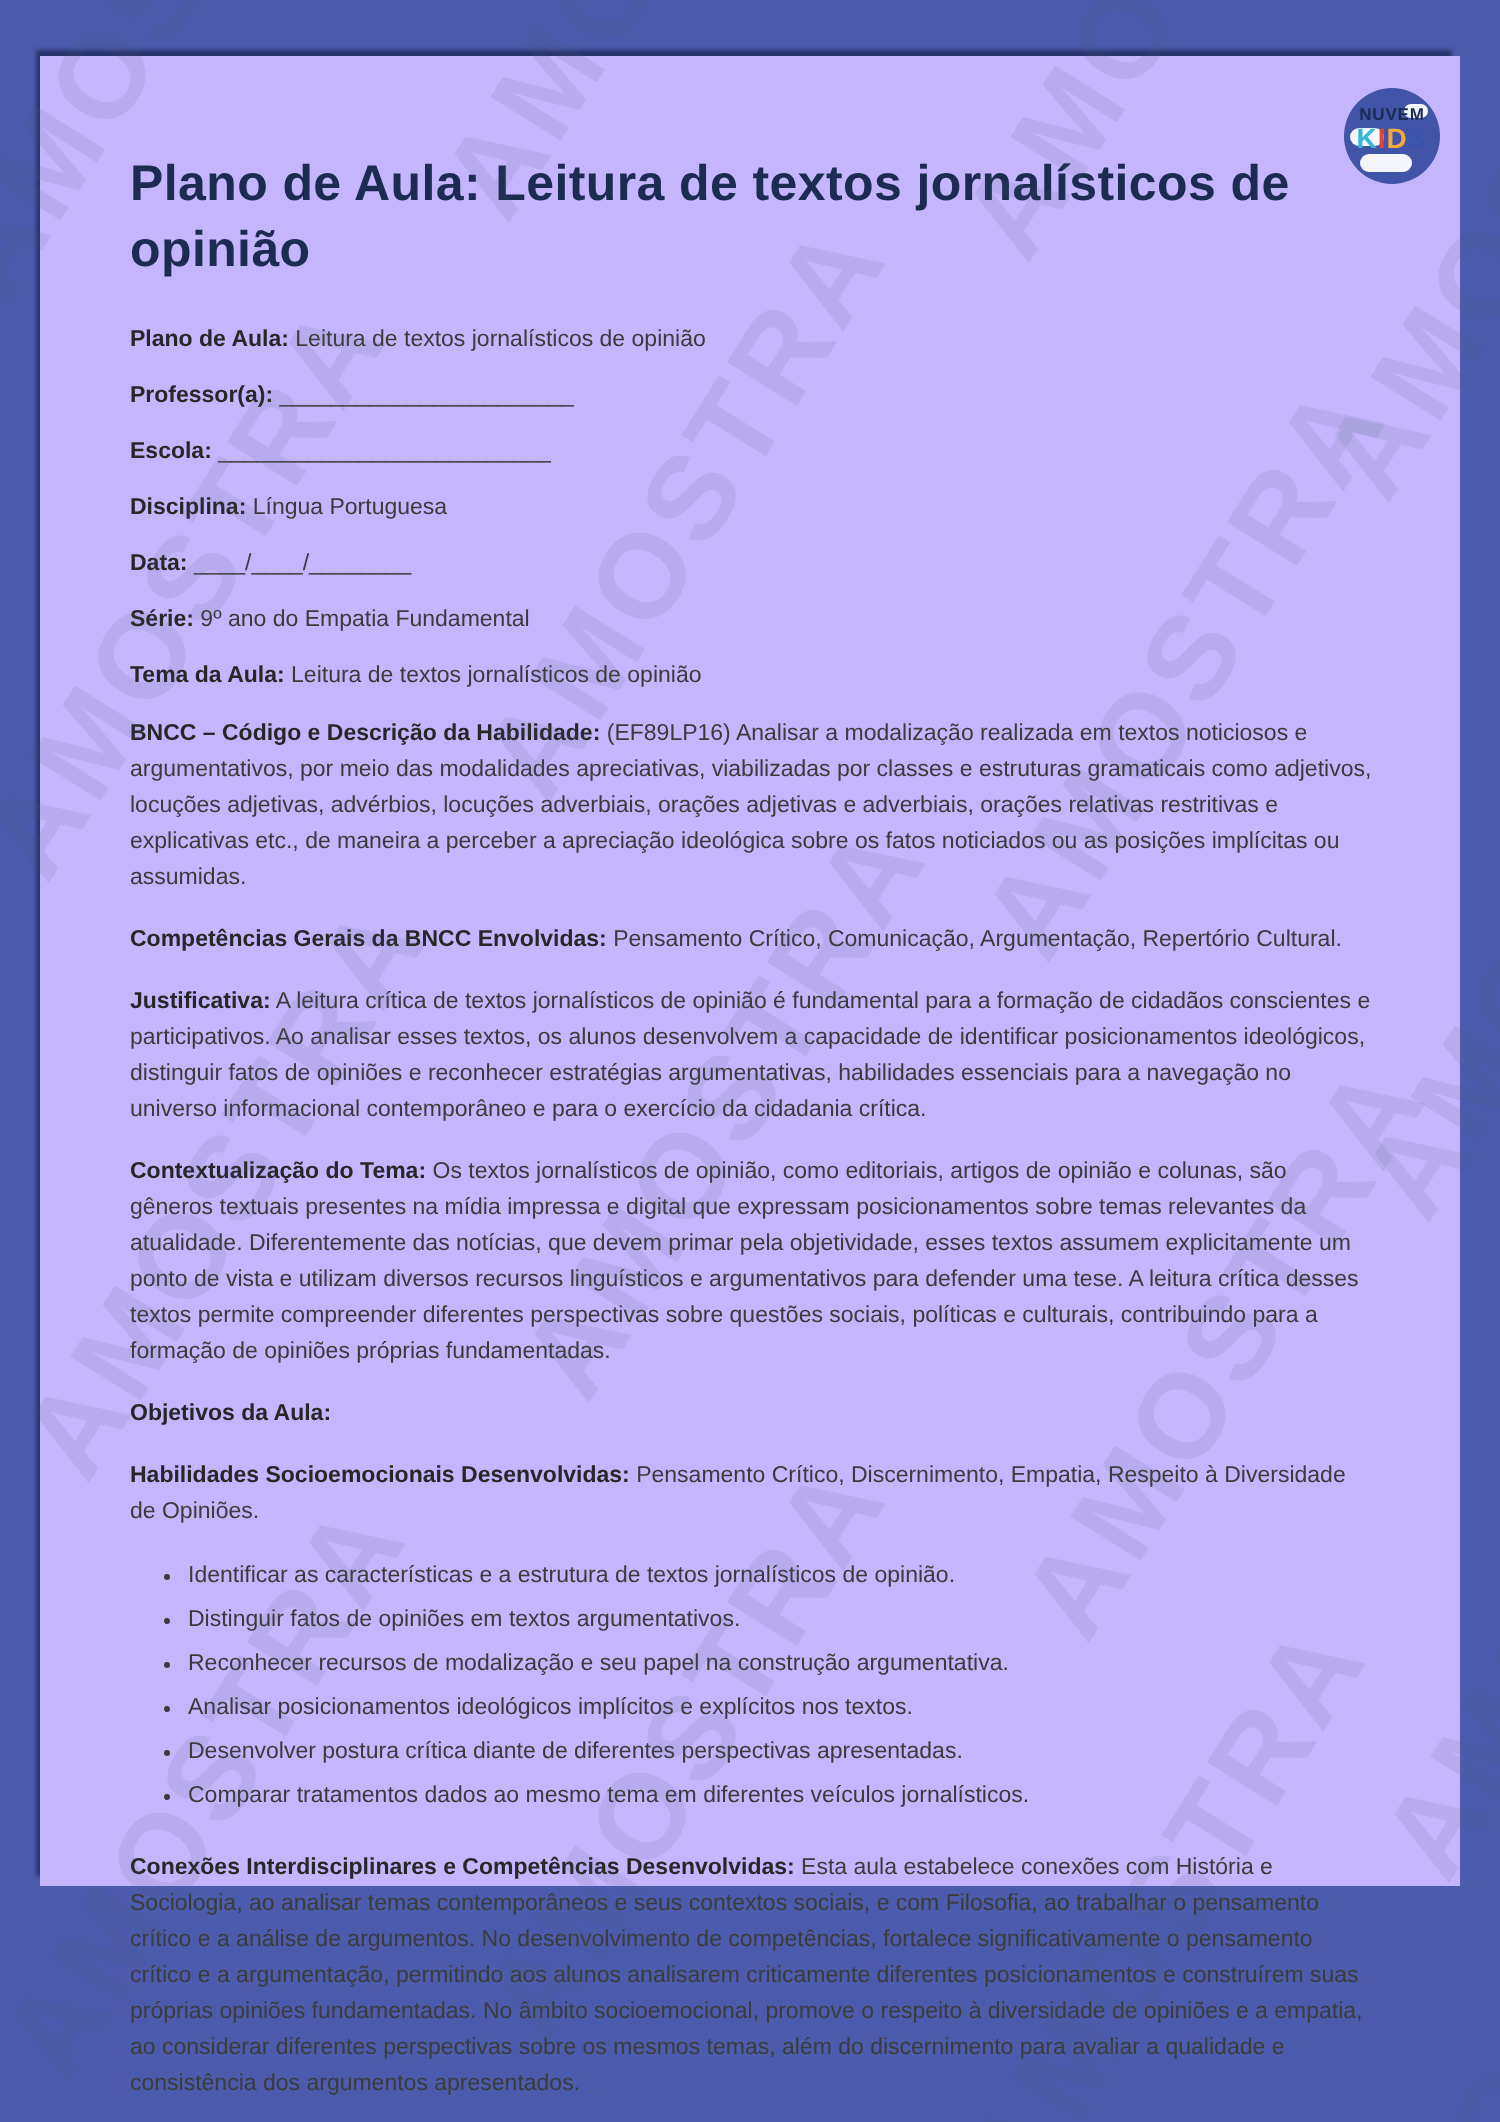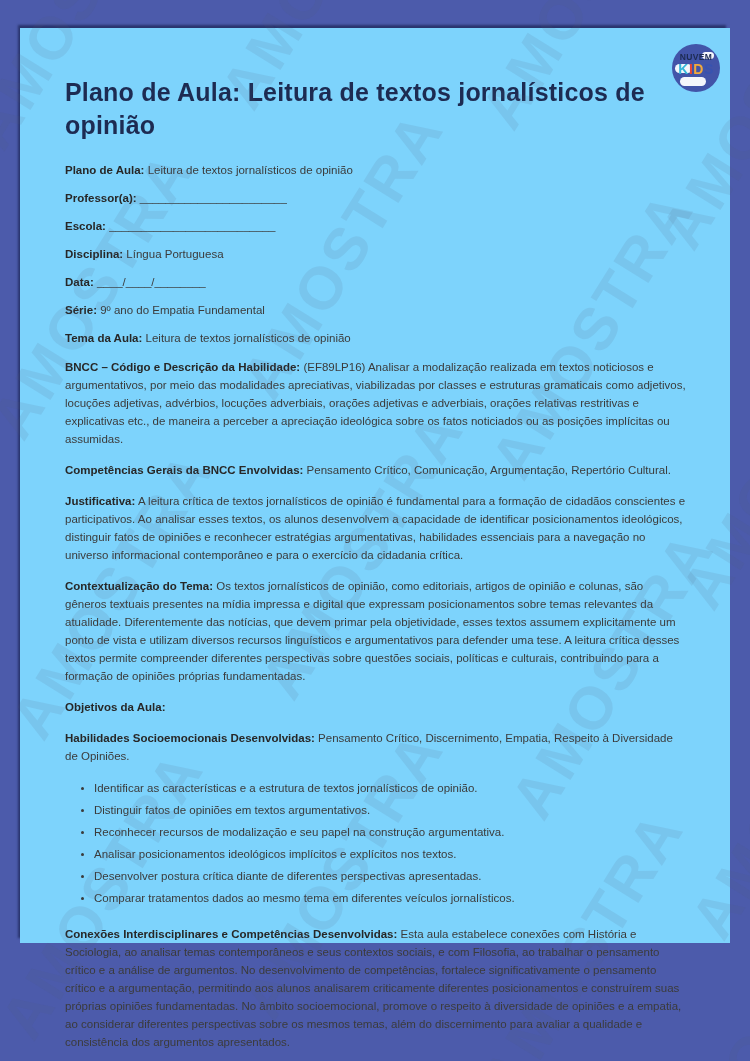--- a/index.html
+++ b/index.html
@@ -5,21 +5,21 @@
   html,body{margin:0;padding:0;}
   body{
     width:750px;height:1061px;
     background:#4c5bab;
     font-family:"Liberation Sans","DejaVu Sans",sans-serif;
     position:relative;overflow:hidden;
   }
   
   .page{
     position:absolute;left:20px;top:28px;width:710px;height:915px;
-    background:#7dd3fc;
+    background:#c4b5fd;
     box-shadow:-3px -4px 2px -1px rgba(30,40,90,.75);
     box-sizing:border-box;
     padding:30px 48px 0 45px;
     z-index:1;
   }
   
   .wm-layer{position:absolute;left:0;top:0;width:750px;height:1061px;z-index:30;pointer-events:none;overflow:hidden;}
   .wm{
     position:absolute;white-space:nowrap;
     font-size:60px;font-weight:600;letter-spacing:3px;

